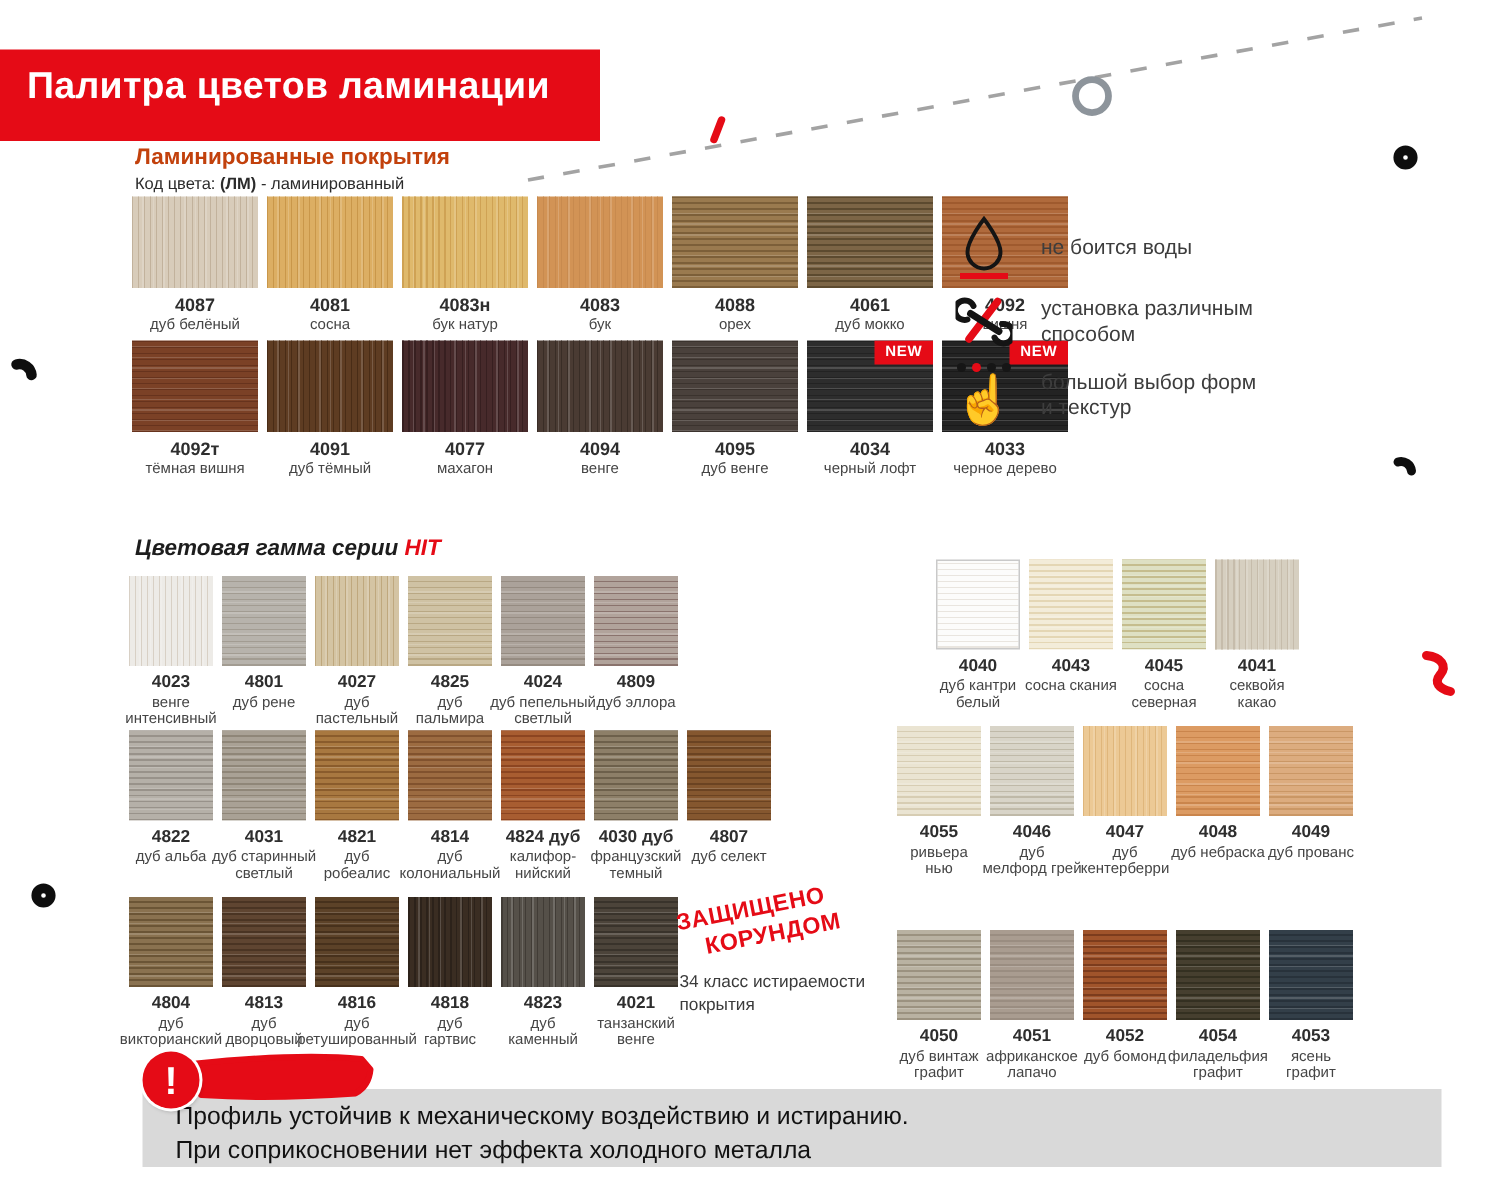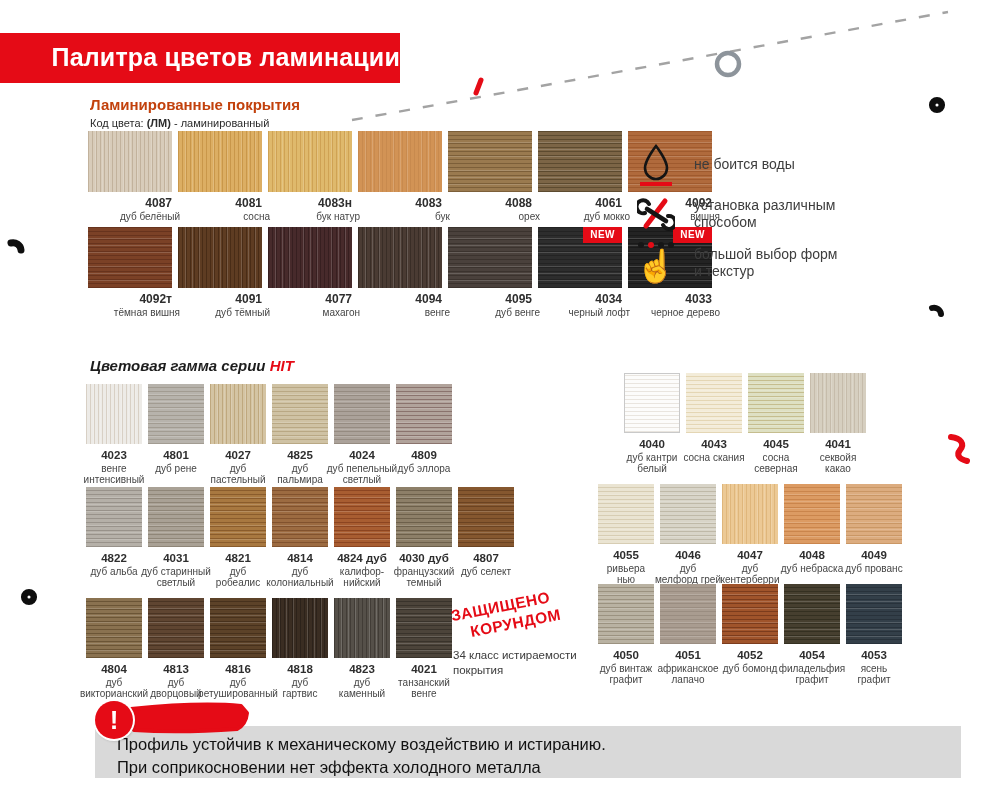--- a/index.html
+++ b/index.html
@@ -1,35 +1,35 @@
 <!DOCTYPE html>
 <html style="--red: #e50b16; --bar: #d9d9d9;"><head>
 <meta charset="utf-8">
 <style>
   :root{ --red:#e50b16; --bar:#d9d9d9; }
   *{box-sizing:border-box; margin:0; padding:0;}
   body{font-family:"Liberation Sans", sans-serif; background:#fff;}
   #page{position:relative; width:1000px; height:800px; background:#fff; overflow:hidden;}
 
   
-  .banner{position:absolute; left:0; top:33px; width:400px; height:50px; background:var(--red); z-index:4;text-align:right;}
+  .banner{position:absolute; left:0; top:33px; width:400px; height:61px; background:var(--red); z-index:4;}
   .banner span{display:block; color:#fff; font-weight:700; font-size:25px; line-height:49px; padding-left:18px; letter-spacing:.2px;}
 
   
   .sec1-head{position:absolute; left:90px; top:96px; z-index:3;}
   .sec1-head h2{font-size:15px; font-weight:700; color:#c2410c;}
   .sec1-head .sub{font-size:11px; color:#2b2b2b; margin-top:4px;}
   .sec1-head .sub b{font-weight:700;}
   .sec2-head{position:absolute; left:90px; top:357px; z-index:3; font-size:15px; font-weight:700; color:#1d1d1d;font-style:italic;}
   .sec2-head .hit{color:var(--red);}
 
   
   .row{position:absolute; display:flex; gap:6px; z-index:2;}
   .cell{display:flex; flex-direction:column; align-items:center;}
-  .s1 .cell{width:84px;align-items:flex-end;}
+  .s1 .cell{width:84px;}
   .hit .cell{width:56px;}
   .sw{position:relative; width:100%; overflow:hidden;}
   .s1 .sw{height:61px;}
   .hit .sw{height:60px;}
   .code{font-size:12px; font-weight:700; color:#2e2e2e; text-align:center; margin-top:5px; line-height:1.1;}
   .name{font-size:10px; color:#454545; text-align:center; line-height:1.18; white-space:pre-line; margin:1px -8px 0;}
   .hit .code{font-size:11.5px;}
   .hit .name{font-size:10px; margin:1px -10px 0;}
   .new-badge{position:absolute; top:0; right:0; background:var(--red); color:#fff; font-size:10px; font-weight:700; padding:2px 7px 3px; letter-spacing:.5px;}
 
@@ -355,21 +355,21 @@
         <div class="sw" style="background-color: rgb(220, 155, 99); background-image: repeating-linear-gradient(0deg, rgb(202, 133, 76) 0px, rgb(202, 133, 76) 1px, rgba(0, 0, 0, 0) 1px, rgba(0, 0, 0, 0) 4px), repeating-linear-gradient(0deg, rgba(255, 255, 255, 0.16) 0px, rgba(255, 255, 255, 0.16) 1px, rgba(0, 0, 0, 0) 1px, rgba(0, 0, 0, 0) 7px);"></div>
         <div class="code">4048</div>
         <div class="name">дуб небраска</div>
       </div>
       <div class="cell">
         <div class="sw" style="background-color: rgb(220, 172, 127); background-image: repeating-linear-gradient(0deg, rgb(202, 151, 101) 0px, rgb(202, 151, 101) 1px, rgba(0, 0, 0, 0) 1px, rgba(0, 0, 0, 0) 4px), repeating-linear-gradient(0deg, rgba(255, 255, 255, 0.16) 0px, rgba(255, 255, 255, 0.16) 1px, rgba(0, 0, 0, 0) 1px, rgba(0, 0, 0, 0) 7px);"></div>
         <div class="code">4049</div>
         <div class="name">дуб прованс</div>
       </div>
     </div>
-  <div id="hit-r3" class="row hit" style="left:598px; top:584px;">
+  <div id="hit-r3" class="row hit" style="left:598px; top:620px;">
       <div class="cell">
         <div class="sw" style="background-color: rgb(185, 178, 162); background-image: repeating-linear-gradient(0deg, rgb(155, 146, 128) 0px, rgb(155, 146, 128) 1px, rgba(0, 0, 0, 0) 1px, rgba(0, 0, 0, 0) 4px), repeating-linear-gradient(0deg, rgba(255, 255, 255, 0.16) 0px, rgba(255, 255, 255, 0.16) 1px, rgba(0, 0, 0, 0) 1px, rgba(0, 0, 0, 0) 7px);"></div>
         <div class="code">4050</div>
         <div class="name">дуб винтаж
 графит</div>
       </div>
       <div class="cell">
         <div class="sw" style="background-color: rgb(169, 156, 144); background-image: repeating-linear-gradient(0deg, rgb(154, 141, 129) 0px, rgb(154, 141, 129) 1px, rgba(0, 0, 0, 0) 1px, rgba(0, 0, 0, 0) 4px), repeating-linear-gradient(0deg, rgba(255, 255, 255, 0.16) 0px, rgba(255, 255, 255, 0.16) 1px, rgba(0, 0, 0, 0) 1px, rgba(0, 0, 0, 0) 7px);"></div>
         <div class="code">4051</div>
         <div class="name">африканское

